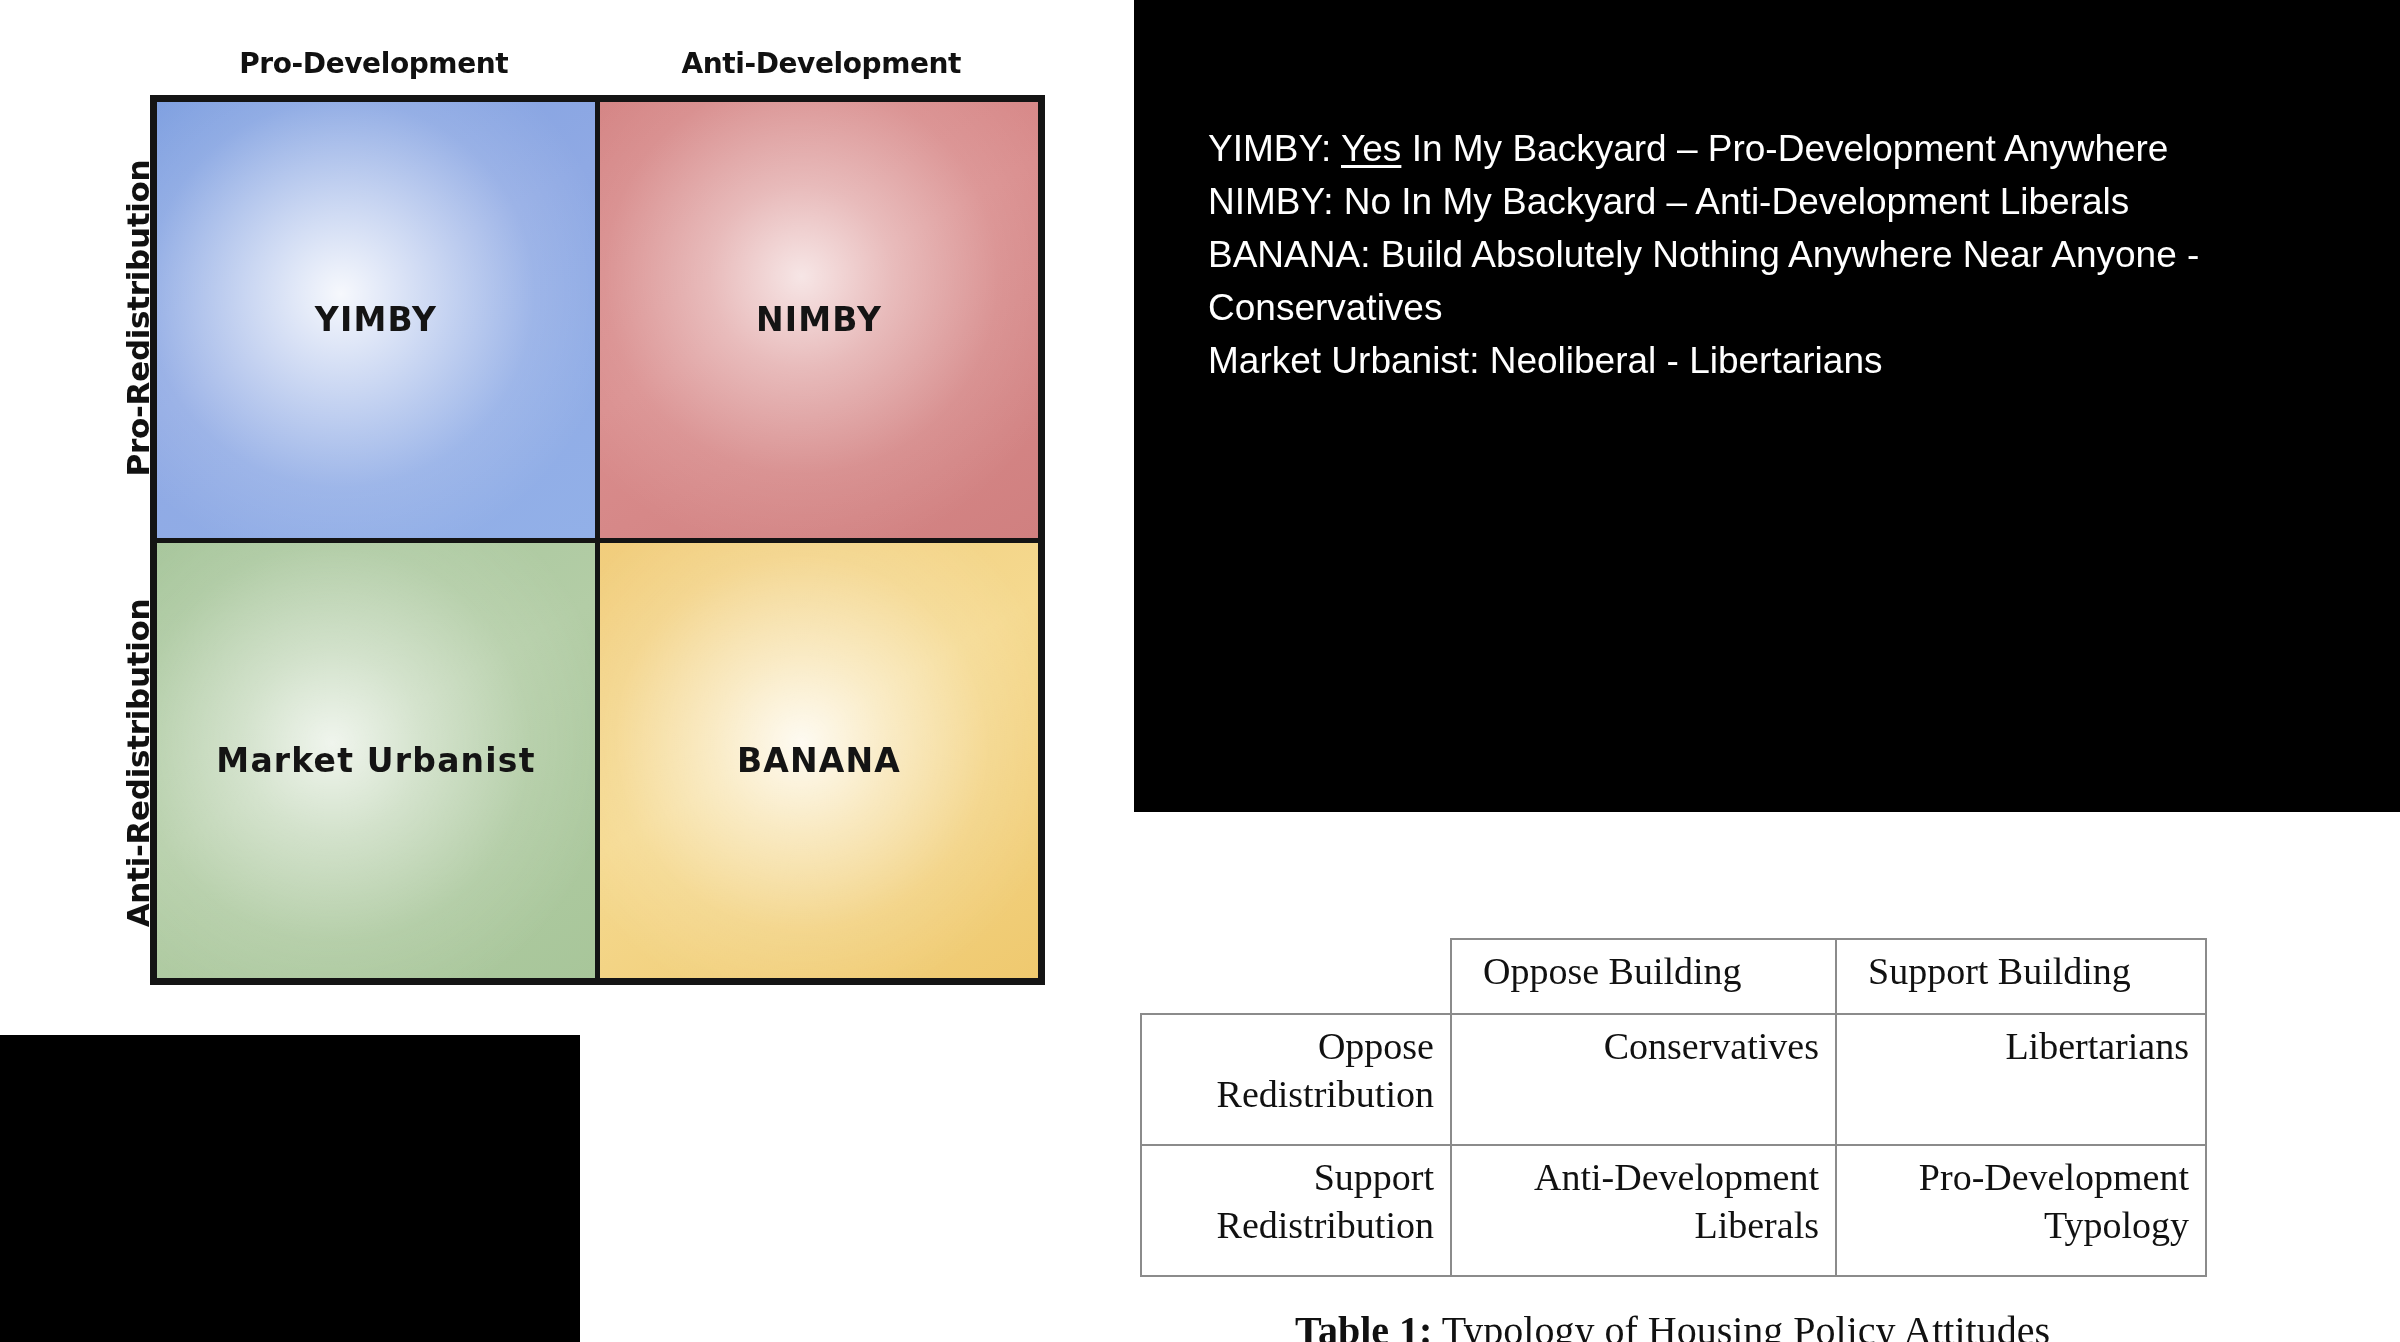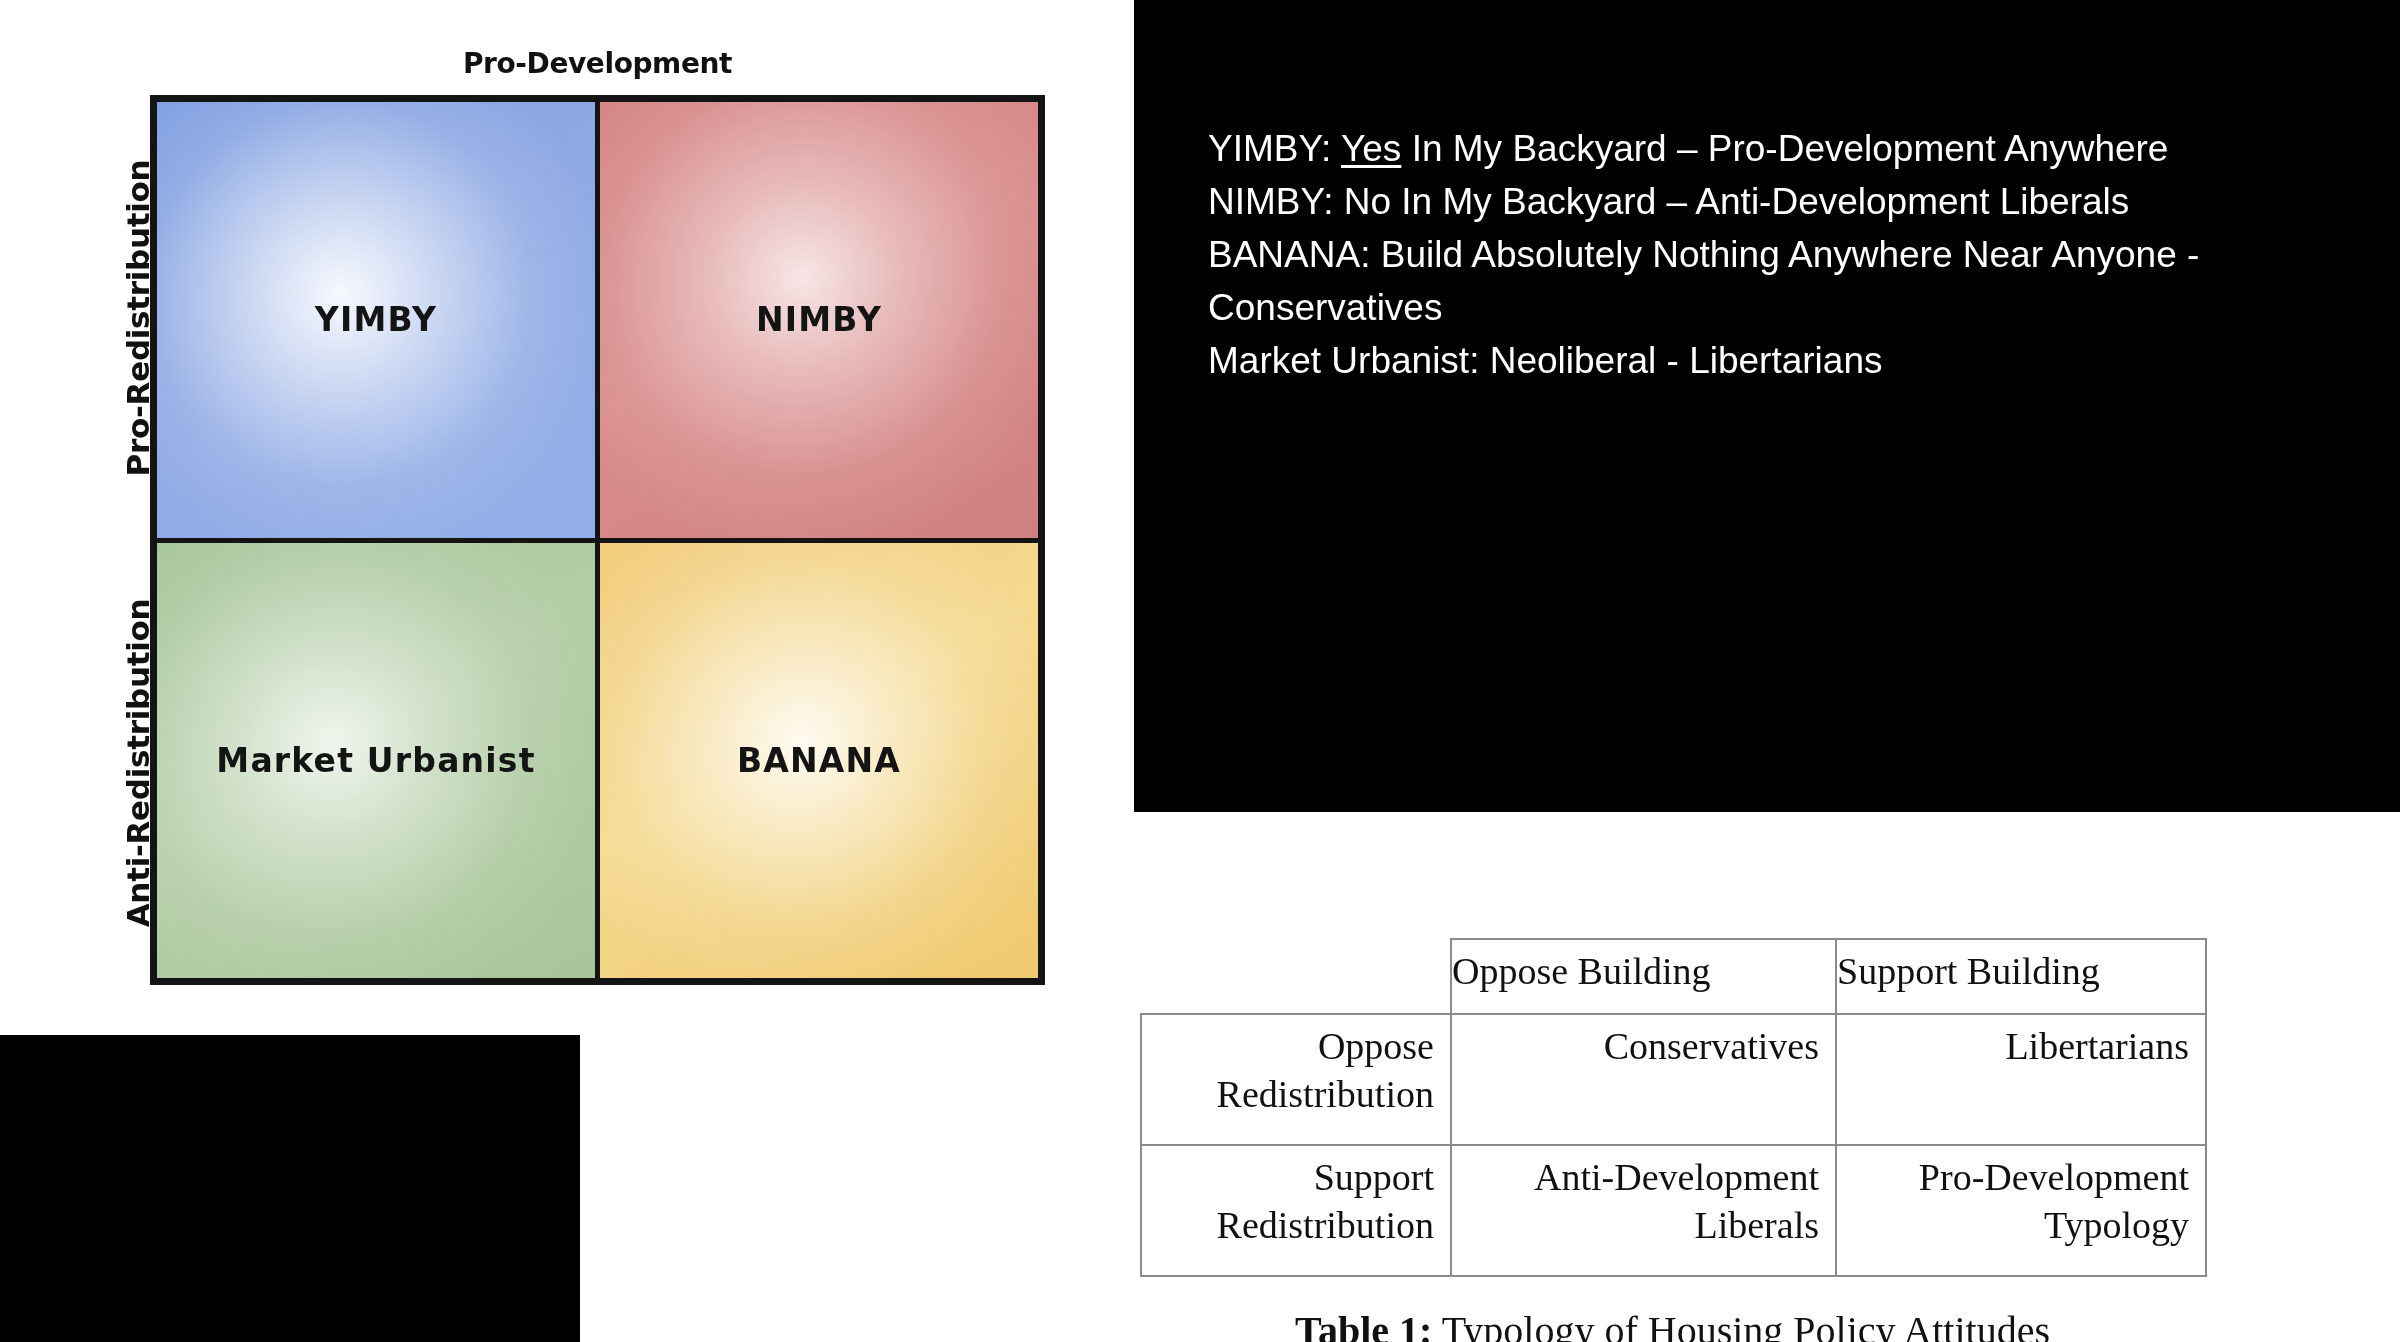--- a/index.html
+++ b/index.html
@@ -178,21 +178,21 @@
     table-layout: fixed;
     font-family: "Liberation Serif", serif;
     color: #111111;
     background: #ffffff;
   }
   #typology-table col.c1 { width: 310px; }
   #typology-table col.c2 { width: 385px; }
   #typology-table col.c3 { width: 370px; }
   #typology-table td, #typology-table th {
     border: 2px solid #8b8b8b;
-    padding: 7px 16px 10px 0;
+    padding: 7px 16px 10px 31px;
     font-size: 38px;
     line-height: 48px;
     text-align: left;
     font-weight: 400;
     vertical-align: top;
   }
   #typology-table thead th {
     height: 56px;
   }
   #typology-table tbody td {
@@ -211,20 +211,21 @@
   }
   #table-caption .cap-label { font-weight: 700; }
 </style>
 </head>
 <body>
 
 <div id="quadrant-figure">
 
   <div id="col-header-row">
     <div class="col-header">Pro-Development</div>
+    <div class="col-header">Anti-Development</div>
   </div>
 
   <div id="row-label-col">
     <div class="row-label-wrap top">
       <span class="row-label">Pro-Redistribution</span>
     </div>
     <div class="row-label-wrap bottom">
       <span class="row-label">Anti-Redistribution</span>
     </div>
   </div>

